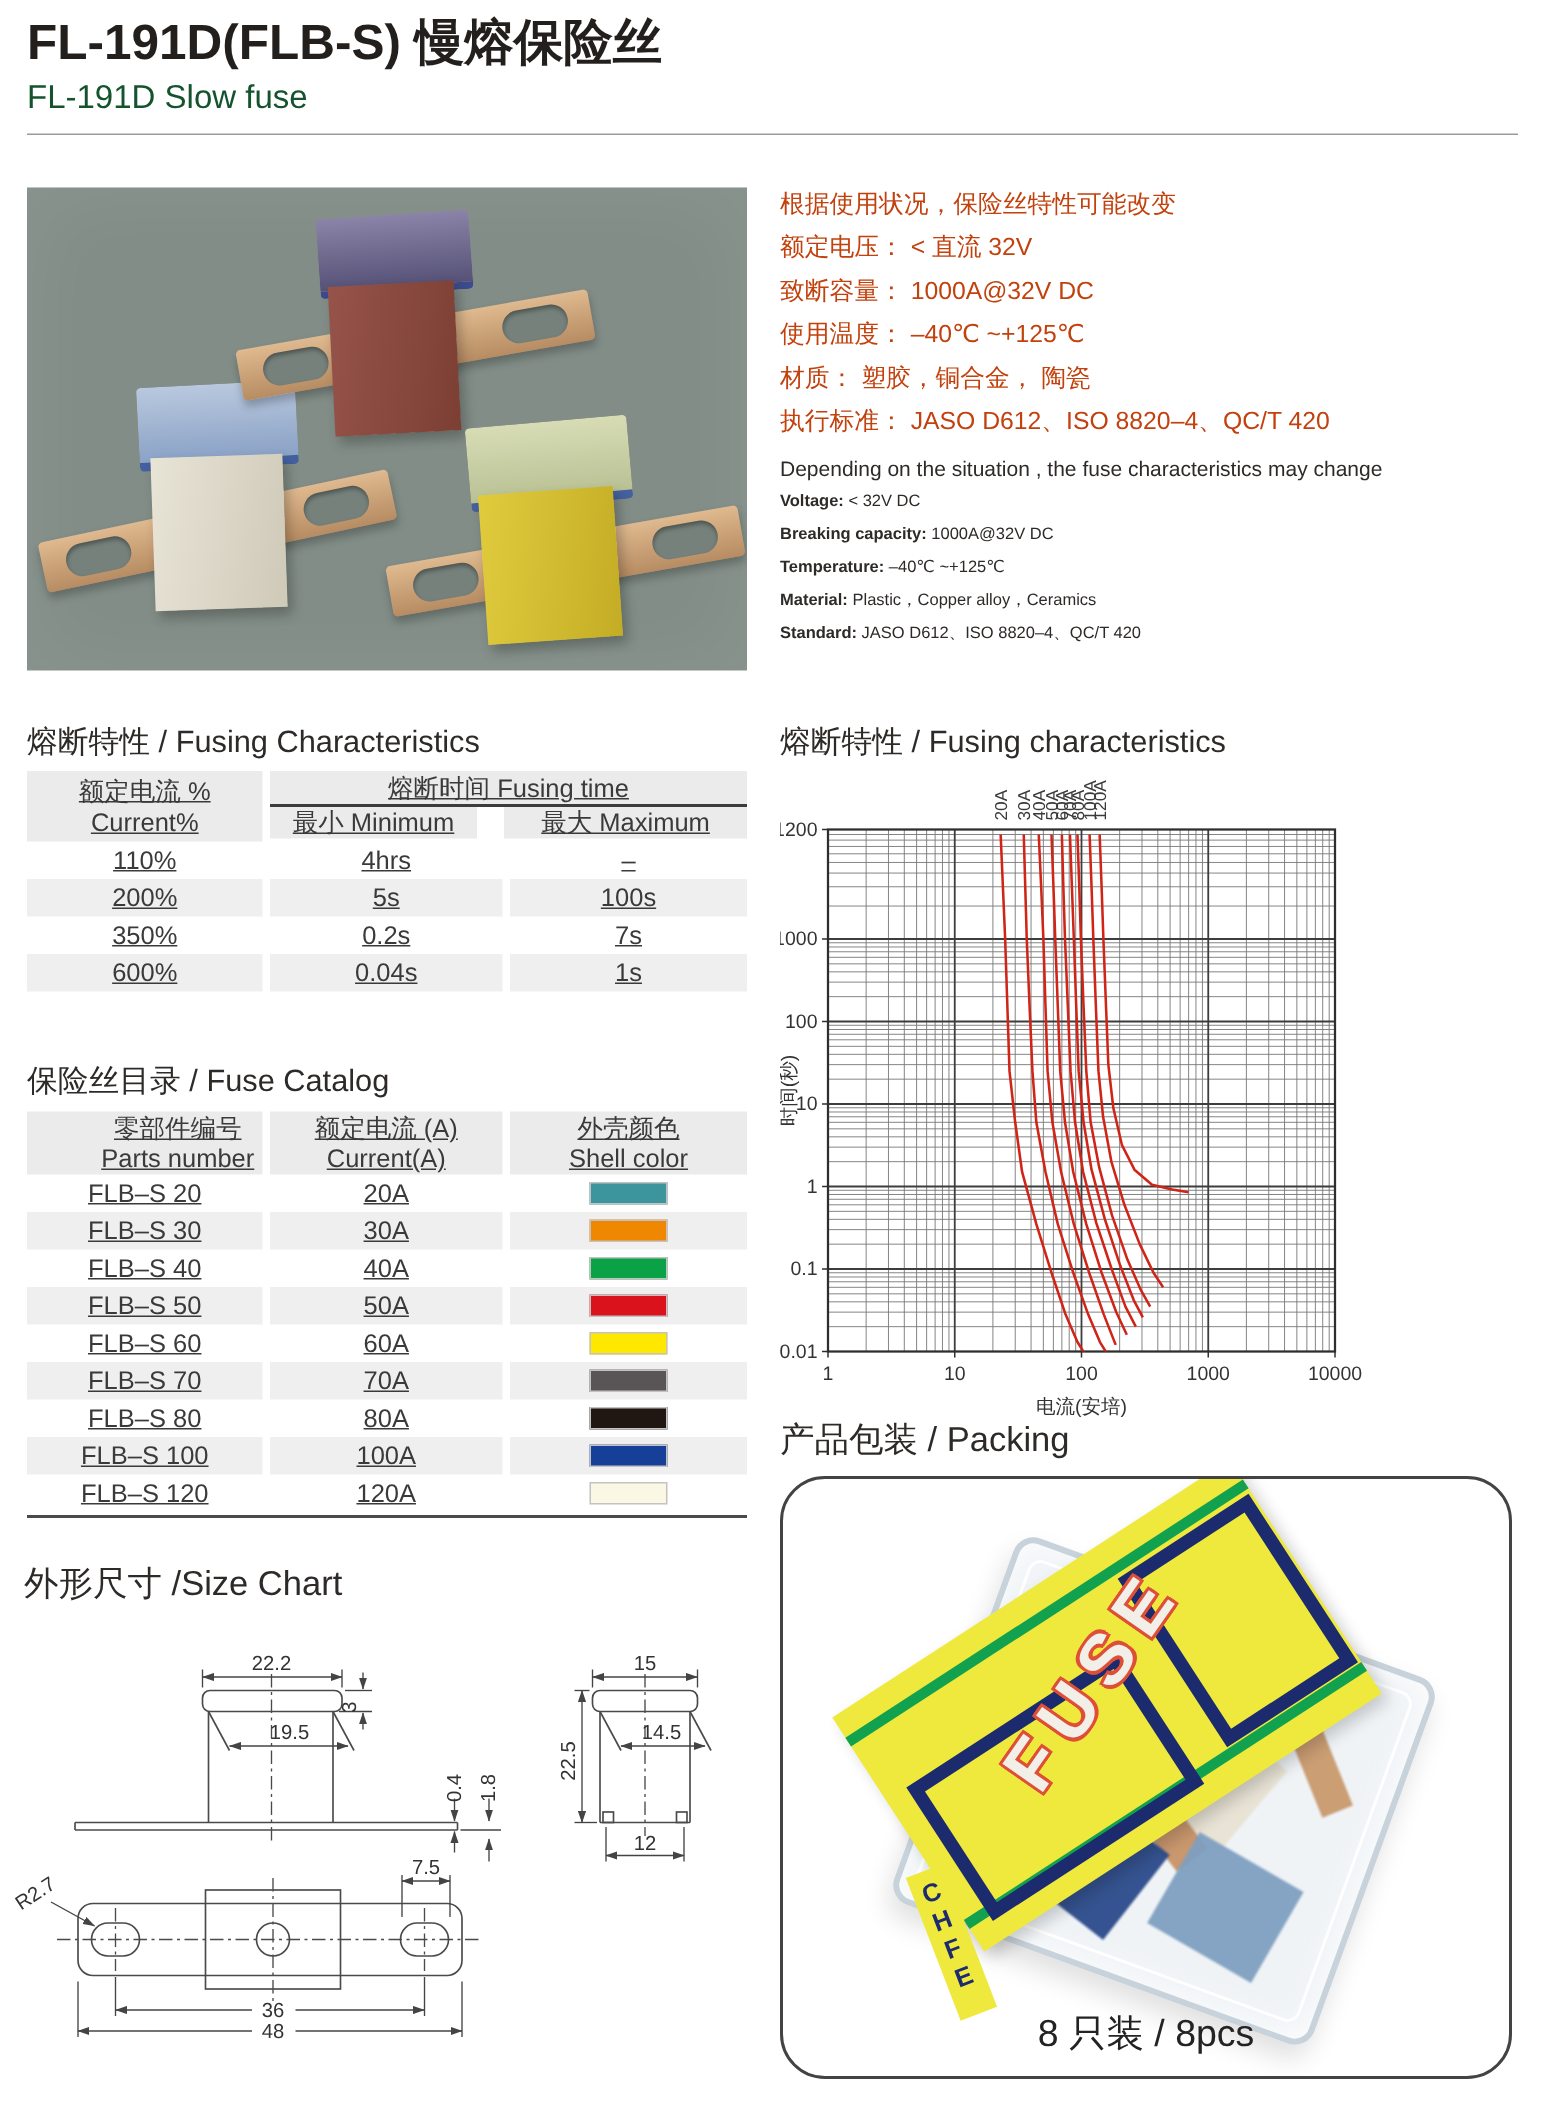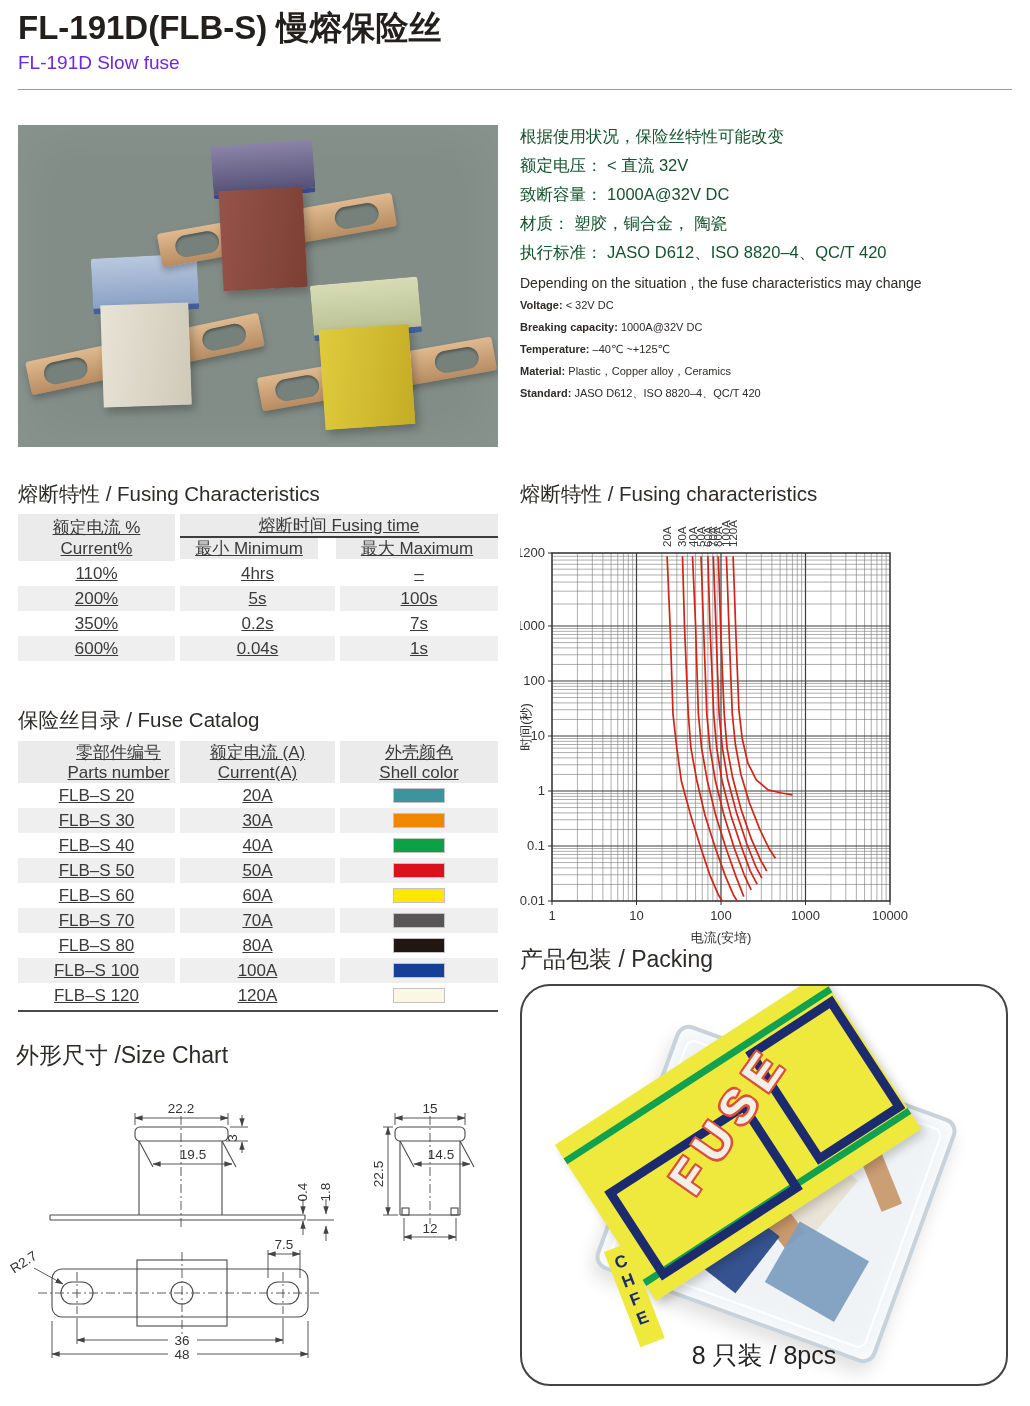--- a/index.html
+++ b/index.html
@@ -1,34 +1,34 @@
 <!DOCTYPE html>
 <html><head>
 <meta charset="utf-8">
 <style>
   html,body{margin:0;padding:0;background:#fff;}
   .page{position:relative;width:1030px;height:1406px;background:#fff;overflow:hidden;
         font-family:"Liberation Sans","DejaVu Sans",sans-serif;color:#2b2b2b;}
   .abs{position:absolute;}
   
   .title{left:18px;top:6px;font-size:33px;font-weight:bold;color:#231f1c;}
-  .subtitle{left:18px;top:52px;font-size:19px;color:#6d28d9;}
+  .subtitle{left:18px;top:52px;font-size:22px;color:#14532d;}
   .rule{left:18px;top:89px;width:994px;height:1px;background:#9b9b9b;}
   
   .photo{left:18px;top:125px;width:480px;height:322px;background:#828d87;overflow:hidden;
          box-shadow:inset 0 0 60px rgba(255,255,255,.08);}
   .bracket{position:absolute;height:34px;background:linear-gradient(#dfb98f,#b78c62);border-radius:3px;
            box-shadow:0 4px 6px rgba(0,0,0,.25);}
   .hole{position:absolute;width:44px;height:22px;background:#76817b;border-radius:11px;top:6px;
         box-shadow:inset 0 2px 3px rgba(0,0,0,.35);}
   .fbody{position:absolute;box-shadow:3px 5px 8px rgba(0,0,0,.25);}
   .fcap{position:absolute;border-radius:3px;}
   
   .specs{left:520px;top:122px;width:494px;}
-  .zh-line{font-size:16.5px;color:#14532d;height:29px;line-height:29px;}
+  .zh-line{font-size:16.5px;color:#c2410c;height:29px;line-height:29px;}
   .en-intro{font-size:14px;color:#2e2a28;line-height:21px;width:482px;margin-top:6px;}
   .en-line{font-size:11px;color:#2e2a28;height:22px;line-height:22px;}
   .en-line b{font-weight:bold;}
   
   .sec{font-size:20.5px;color:#2e2a28;}
   .sec-big{font-size:23px;color:#2e2a28;}
   
   .tbl{left:18px;width:480px;}
   .trow{display:flex;}
   .tcell{text-align:center;font-size:17px;color:#3a3a3a;text-decoration:underline;}
@@ -97,20 +97,21 @@
     <div class="fcap" style="left:294px;top:156px;width:108px;height:50px;transform:rotate(-5deg);
          background:linear-gradient(#d7dcb5,#b9c194);border-bottom:6px solid #44619f;"></div>
     <div class="fbody" style="left:304px;top:202px;width:90px;height:100px;transform:rotate(-4deg);
          background:linear-gradient(100deg,#e0cb3d,#c4ad25);"></div>
   </div>
 
   <div class="abs specs">
     <div class="zh-line">根据使用状况，保险丝特性可能改变</div>
     <div class="zh-line">额定电压： &lt; 直流 32V</div>
     <div class="zh-line">致断容量： 1000A@32V DC</div>
+    <div class="zh-line">使用温度： –40℃ ~+125℃</div>
     <div class="zh-line">材质： 塑胶，铜合金， 陶瓷</div>
     <div class="zh-line">执行标准： JASO D612、ISO 8820–4、QC/T 420</div>
     <div class="en-intro">Depending on the situation , the fuse characteristics may change</div>
     <div class="en-line"><b>Voltage:</b><span> &lt; 32V DC</span></div>
     <div class="en-line"><b>Breaking capacity:</b><span> 1000A@32V DC</span></div>
     <div class="en-line"><b>Temperature:</b><span> –40℃ ~+125℃</span></div>
     <div class="en-line"><b>Material:</b><span> Plastic，Copper alloy，Ceramics</span></div>
     <div class="en-line"><b>Standard:</b><span> JASO D612、ISO 8820–4、QC/T 420</span></div>
   </div>
 

